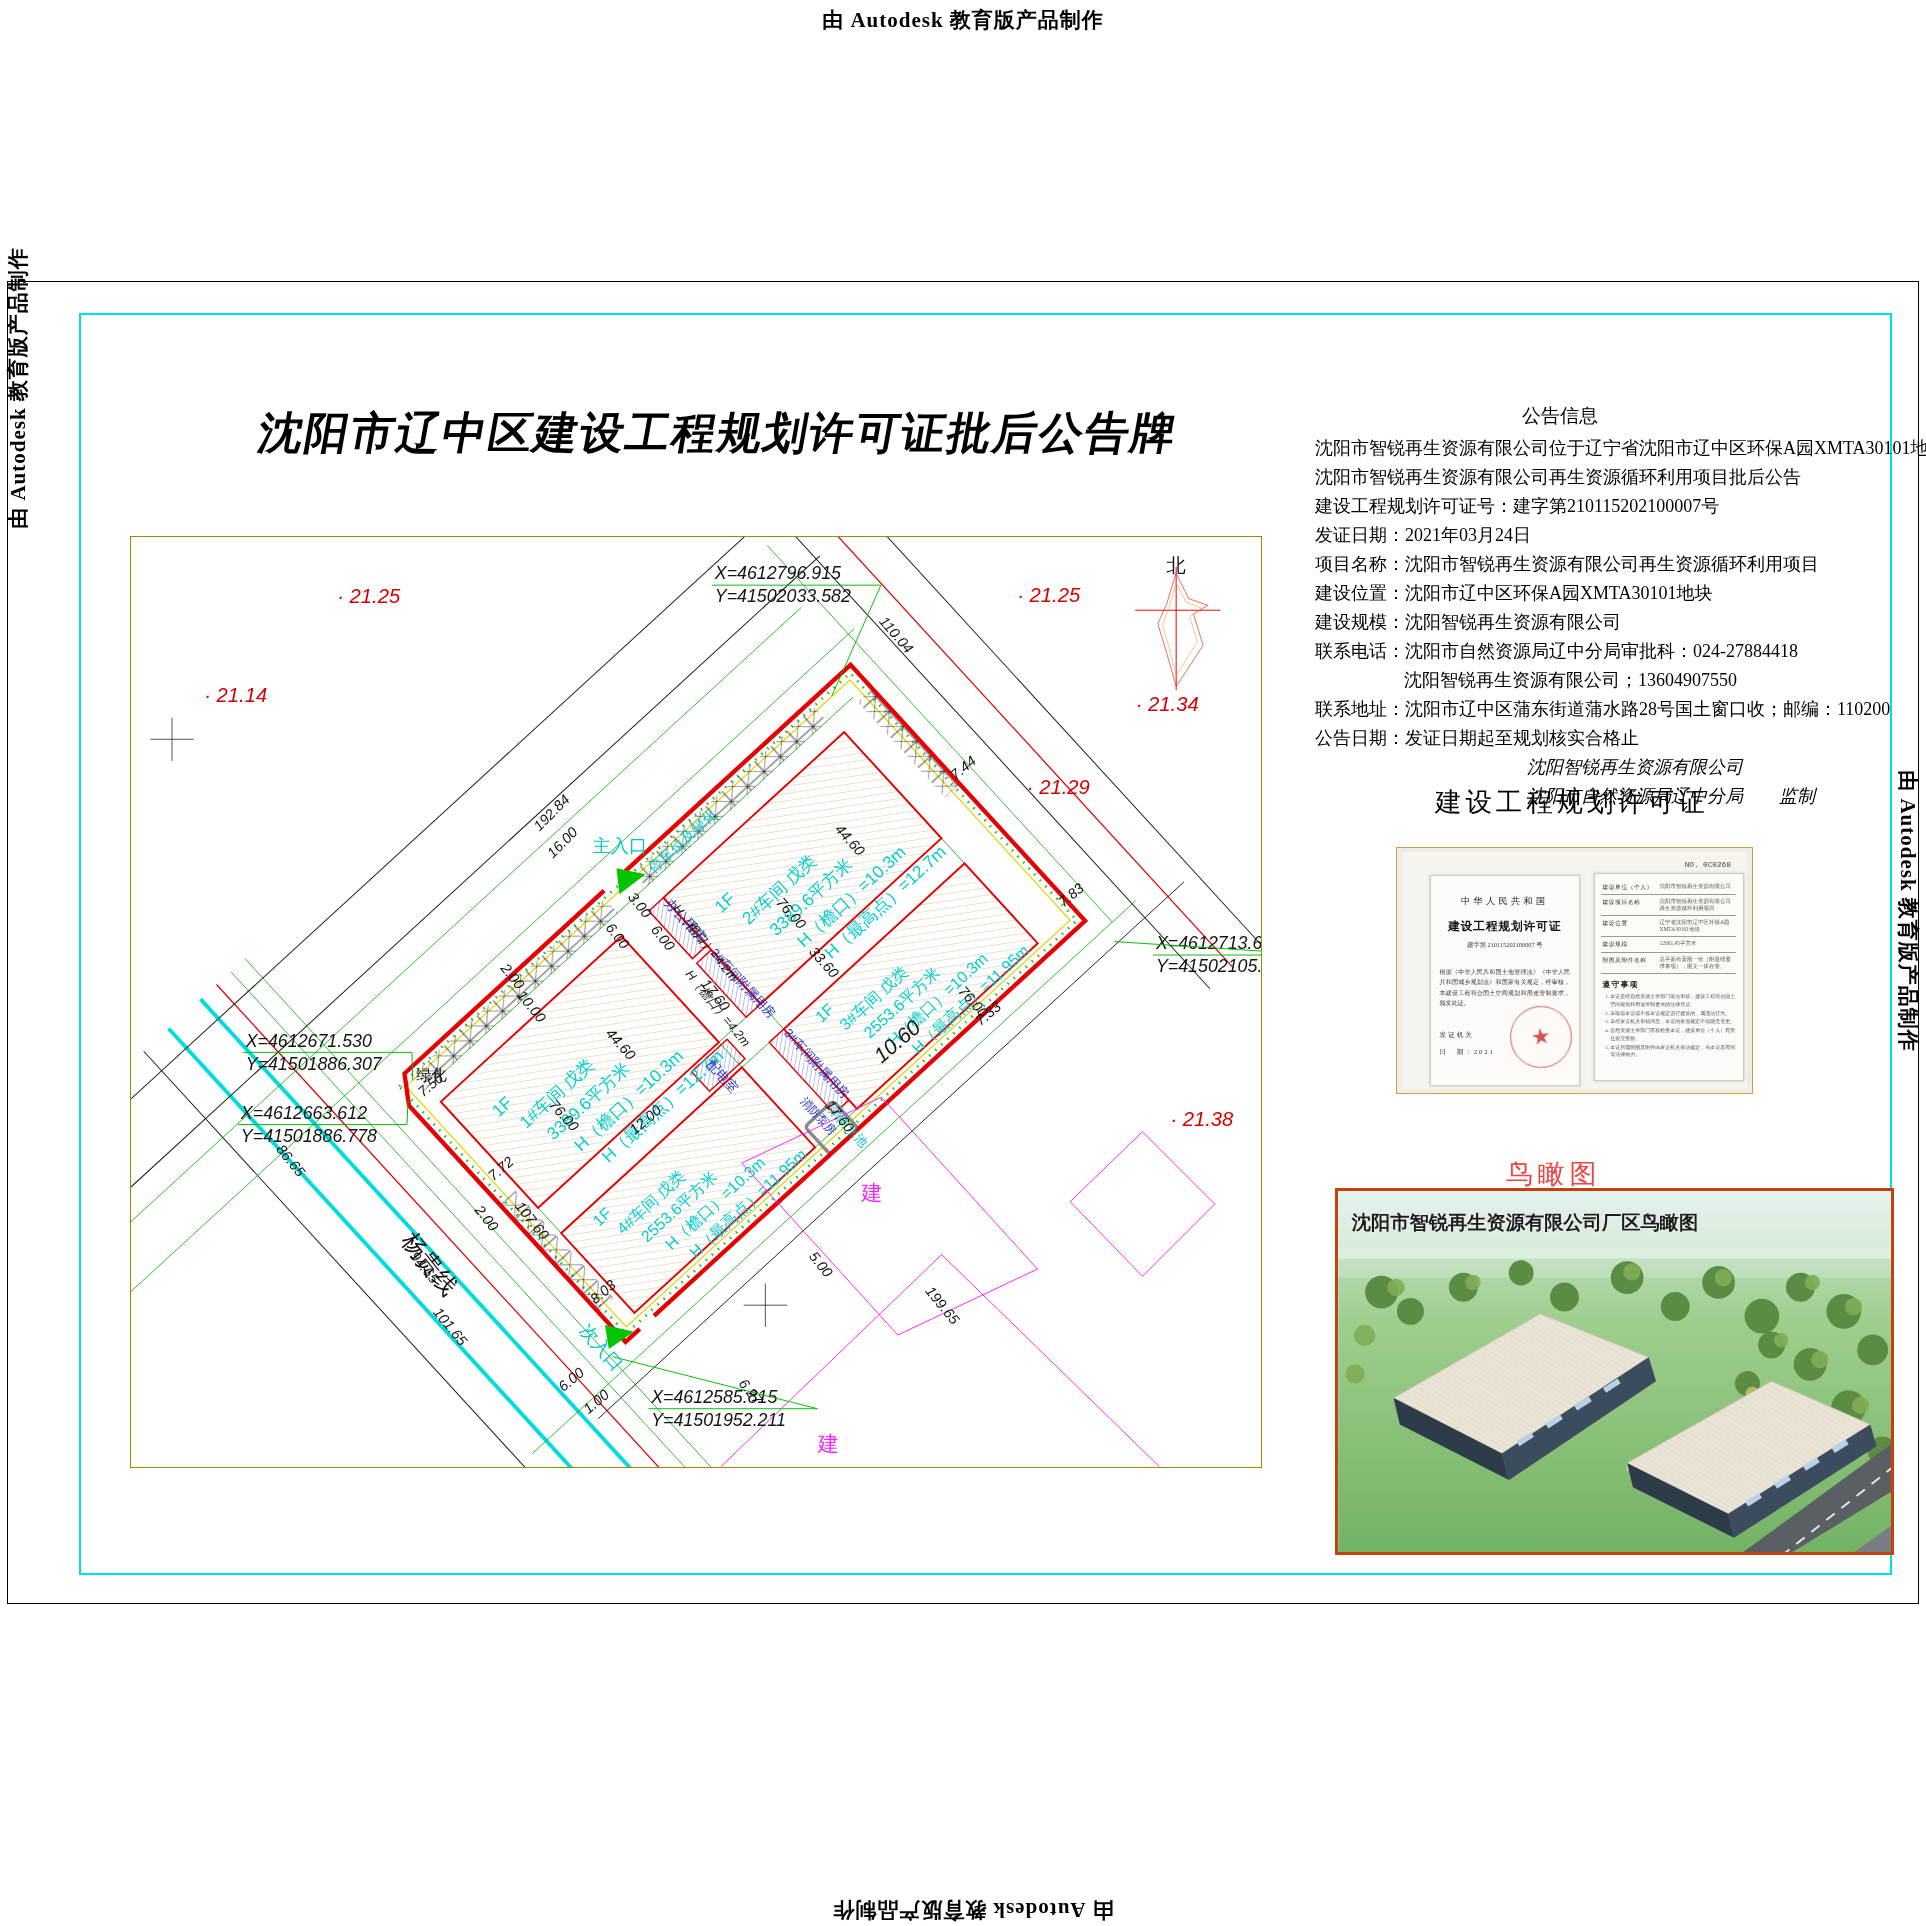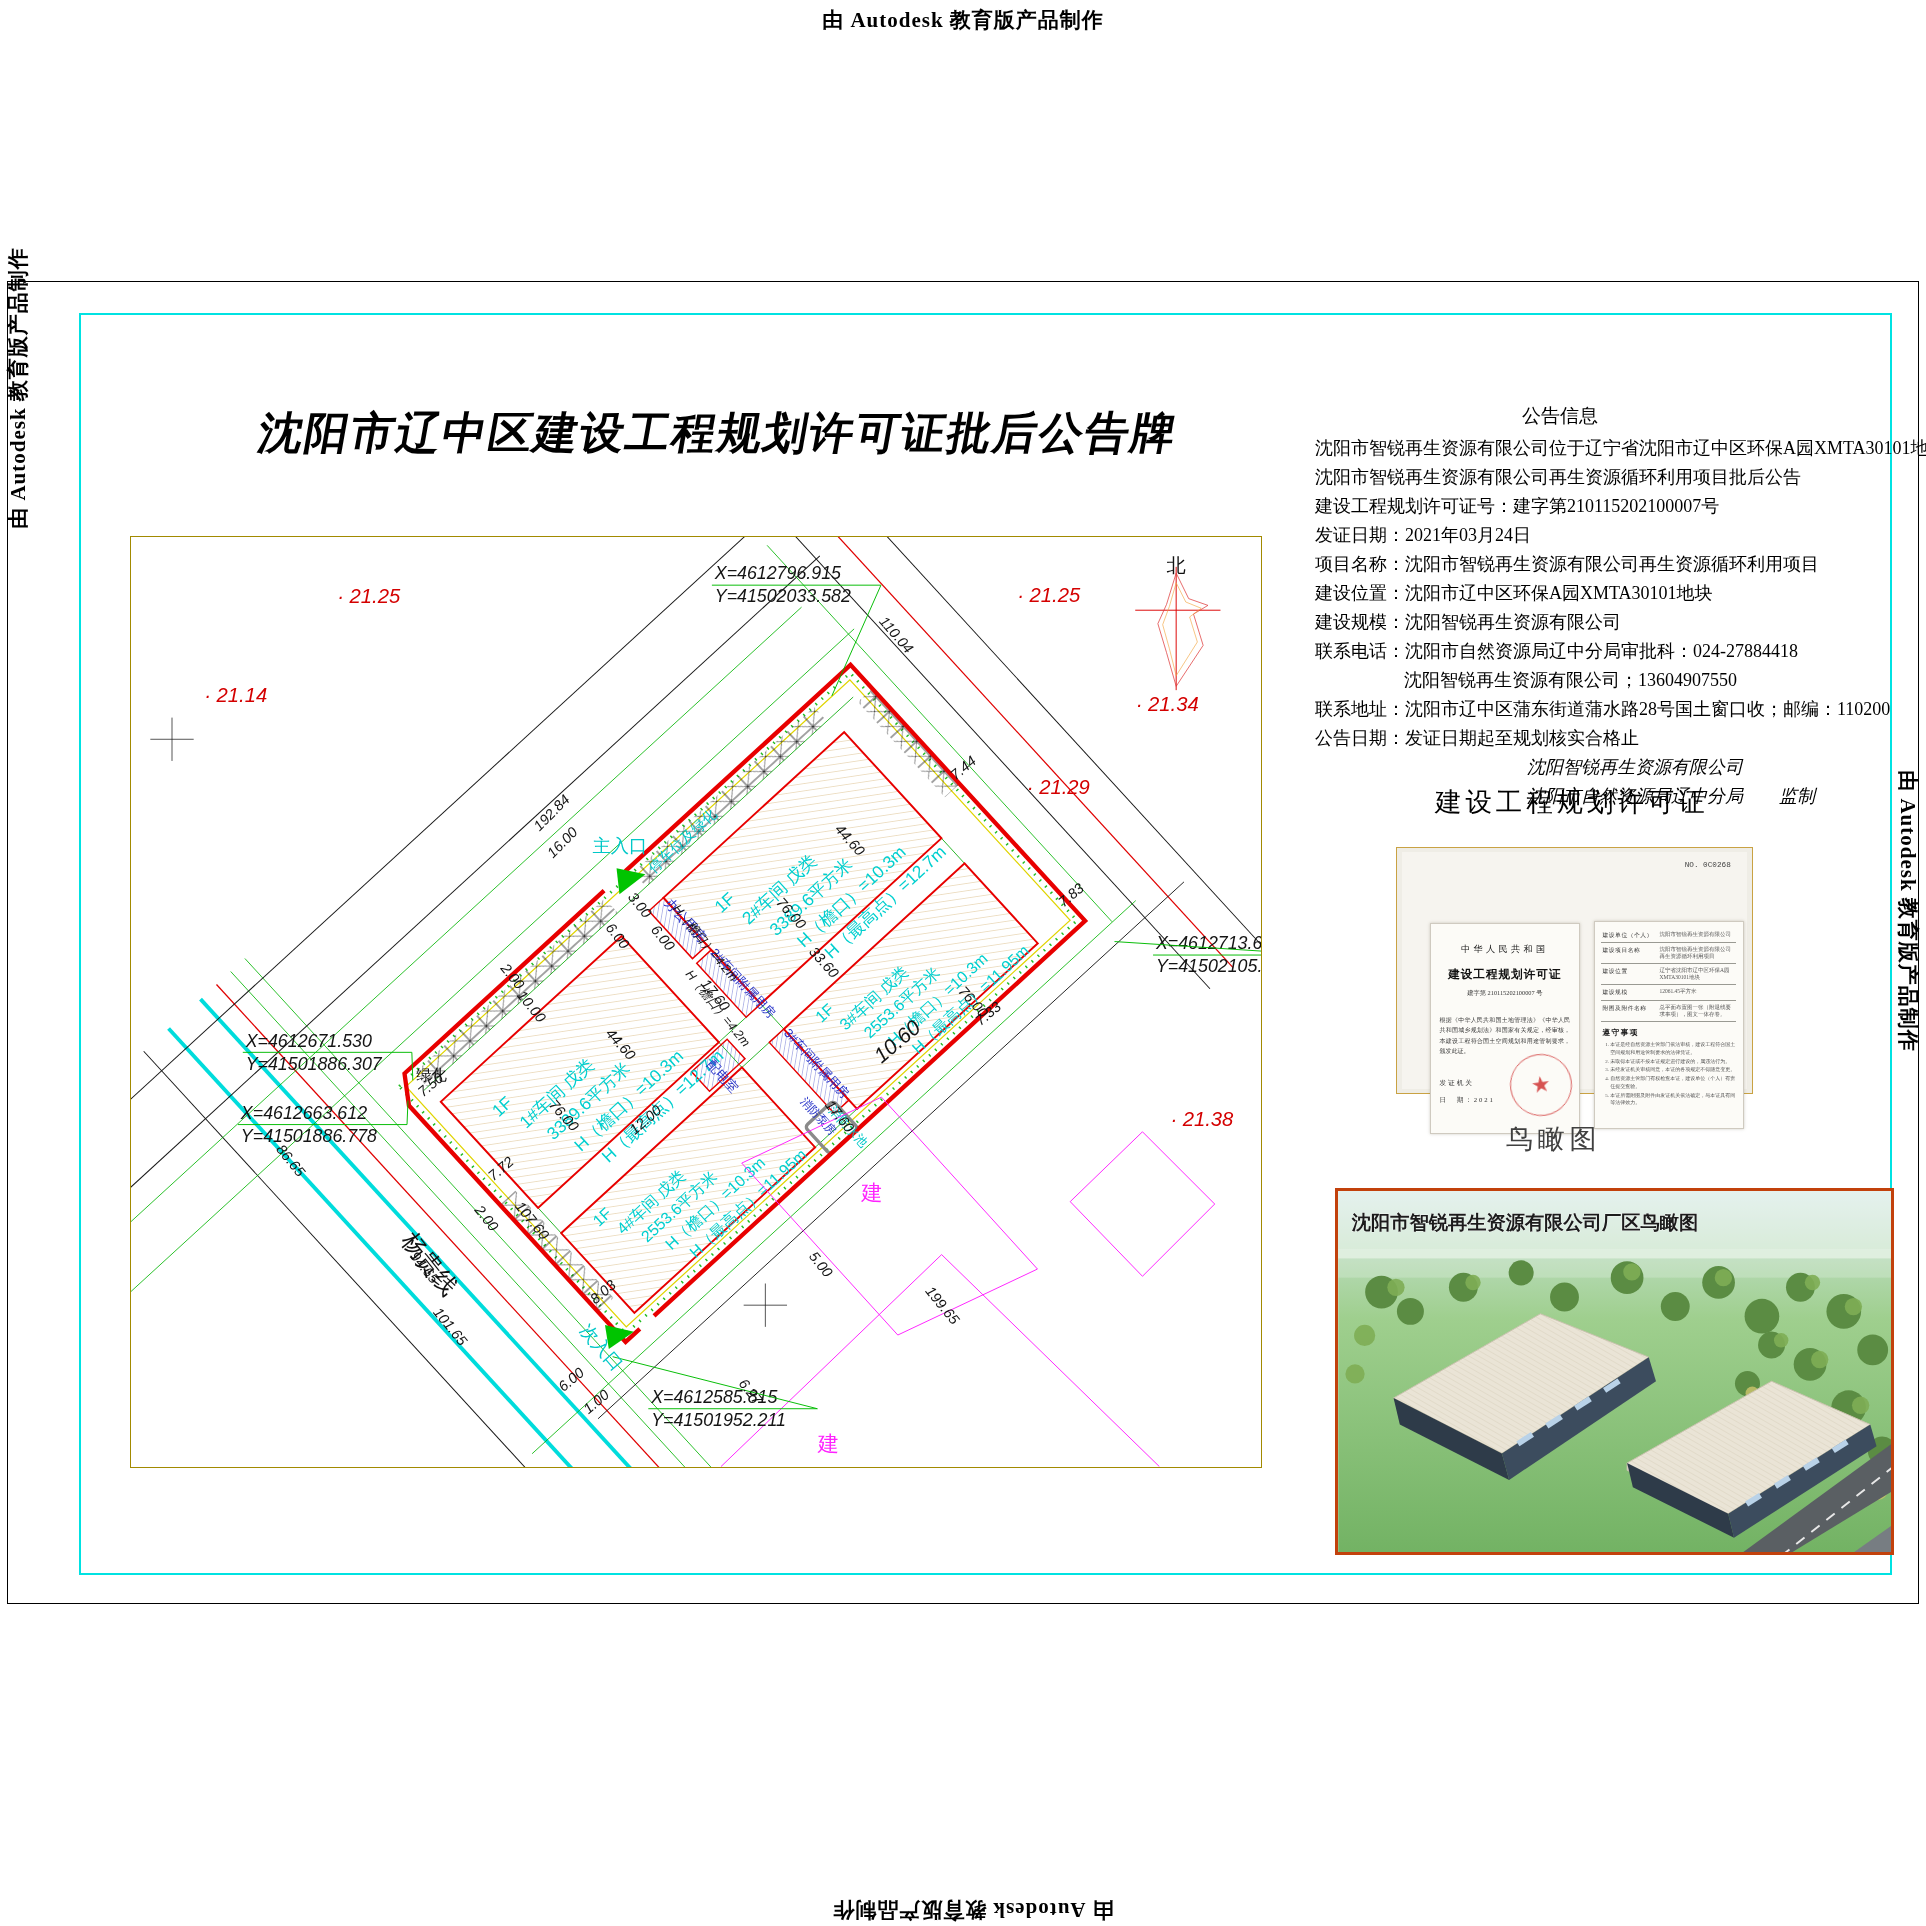--- a/index.html
+++ b/index.html
@@ -35,43 +35,43 @@
   #notice-heading{font:19px "Liberation Serif",serif;padding-left:207px;margin-bottom:4.8px;}
   .notice-line{font:18px "Liberation Serif",serif;line-height:29px;white-space:nowrap;}
   .ind1{padding-left:89px;} .ind2{padding-left:212px;font-style:italic;} .ind3{padding-left:270px;}
   #permit-heading{position:absolute;left:1435px;top:784px;font:26.5px "Liberation Serif",serif;
                   letter-spacing:3.9px;color:#000;}
   #cert-box{position:absolute;left:1396px;top:847px;width:357px;height:247px;
             border:1.4px solid #c9a243;background:#efede6;box-sizing:border-box;}
   #cert-photo{position:absolute;left:4.8px;top:3.9px;right:4.8px;bottom:3.9px;background:#f6f4ef;}
   #cert-no{position:absolute;right:16.4px;top:9.6px;font:7.7px "Liberation Mono",monospace;color:#444;}
   .cert-page{position:absolute;background:#fcfbf7;border:0.5px solid #cfcac0;
-             box-shadow:0 0 2.9px rgba(120,110,90,.35);margin-top:48px;}
+             box-shadow:0 0 2.9px rgba(120,110,90,.35);}
   #cert-left{left:28px;top:23px;width:150px;height:211px;padding:6.7px 8.7px;box-sizing:border-box;}
   #cert-right{left:192px;top:21px;width:150px;height:208px;padding:5.8px 6.7px;box-sizing:border-box;}
   .c-country{text-align:center;font:9.1px "Liberation Serif",serif;letter-spacing:3.4px;color:#222;margin-top:12.5px;}
   .c-title{text-align:center;font:bold 11.6px "Liberation Serif",serif;letter-spacing:1px;color:#111;margin-top:10.6px;}
   .c-serial{text-align:center;font:6.3px "Liberation Serif",serif;color:#333;margin-top:7.7px;
             border-bottom:0;}
   .c-body{font:6px "Liberation Serif",serif;color:#383838;line-height:1.75;text-align:justify;
           margin-top:16.4px;}
   .c-issuer{font:6.7px "Liberation Serif",serif;color:#333;margin-top:22px;letter-spacing:1.9px;}
   .c-date{font:6.7px "Liberation Serif",serif;color:#333;margin-top:8.7px;letter-spacing:1.9px;}
   #seal{position:absolute;right:6.7px;bottom:17.3px;width:60px;height:60px;border-radius:50%;
         border:1.9px solid rgba(205,40,40,.75);display:flex;align-items:center;justify-content:center;
         transform:rotate(-8deg);filter:blur(0.2px);}
   #seal span{color:rgba(205,40,40,.8);font-size:22px;}
   .f-row{border-bottom:0.5px solid #9a9a93;padding:2.9px 1px;display:flex;}
   .f-label{width:57px;flex:none;font:5.8px "Liberation Serif",serif;color:#333;letter-spacing:0.5px;}
   .f-value{font:5.5px "Liberation Serif",serif;color:#555;}
   .c-notes-title{font:bold 7.7px "Liberation Serif",serif;color:#222;margin:6.7px 0 2.9px 1px;letter-spacing:1.4px;}
   #cert-right ol{margin:0;padding-left:8.7px;}
   #cert-right li{font:5px "Liberation Serif",serif;color:#555;line-height:1.55;margin-bottom:1px;}
-  #aerial-heading{position:absolute;left:1506px;top:1121px;font:27px "Liberation Serif",serif;
-                  letter-spacing:4.8px;color:#404040;}
+  #aerial-heading{position:absolute;left:1506px;top:1156px;font:27px "Liberation Serif",serif;
+                  letter-spacing:4.8px;color:#ef4444;}
   #aerial-box{position:absolute;left:1335px;top:1188px;width:559px;height:367px;
               border:3px solid #c2410c;box-sizing:border-box;overflow:hidden;}
   text.cap{font:bold 40px "Liberation Sans",sans-serif;fill:#1c1c1c;stroke:#ffffff;stroke-width:1.2px;
            paint-order:stroke;}
 </style>
 </head>
 <body>
 
 <div id="page">
 

